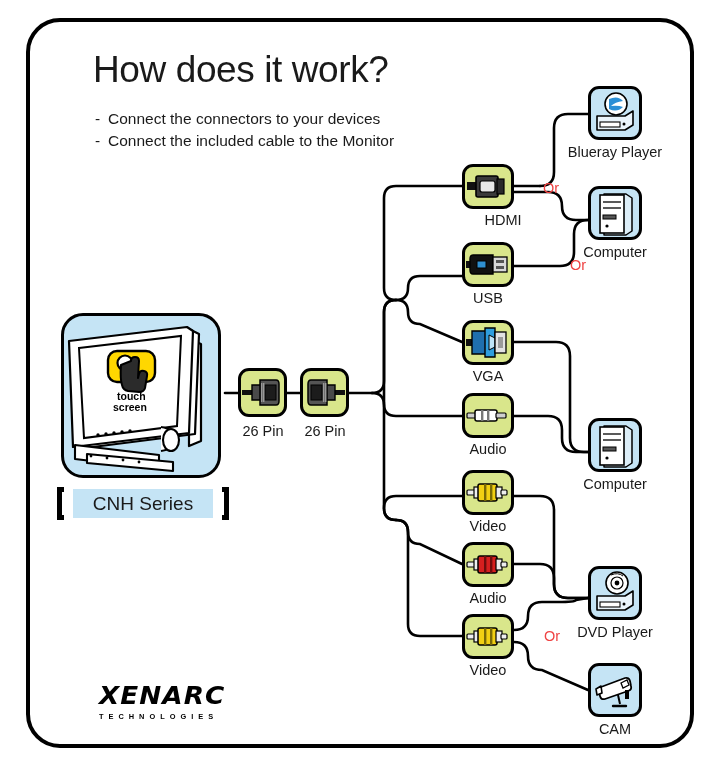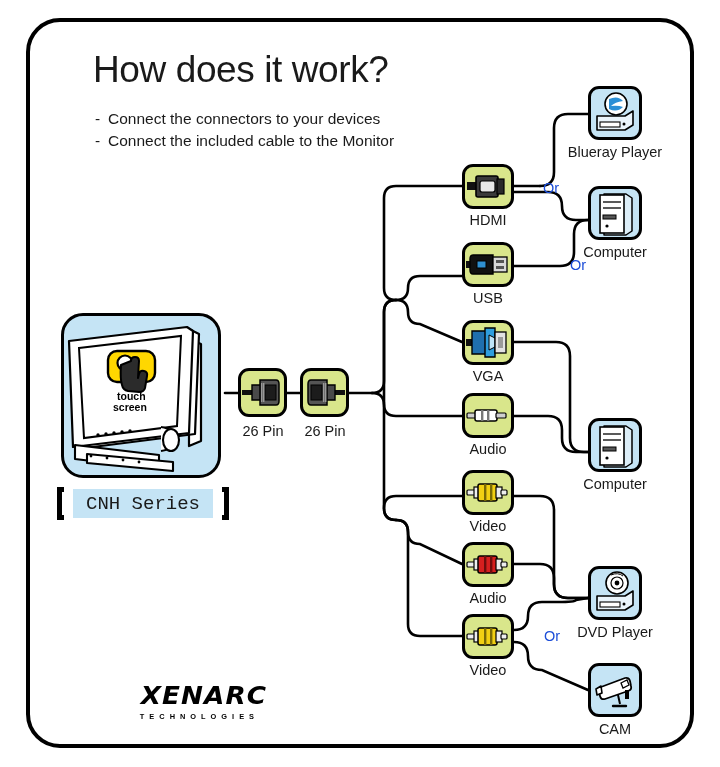--- a/index.html
+++ b/index.html
@@ -20,33 +20,33 @@
             background:#c5e4f5;border:3px solid #000;border-radius:22px;box-sizing:border-box;}
   .mon-svg{position:absolute;left:61px;top:313px;}
 
   .series{position:absolute;left:57px;top:487px;width:172px;height:33px;}
   .series .brk{position:absolute;top:0;width:7px;height:33px;border-top:5px solid #000;
                border-bottom:5px solid #000;box-sizing:border-box;}
   .series .brk.l{left:0;border-left:5px solid #000;}
   .series .brk.r{right:0;border-right:5px solid #000;}
   .series .hl{position:absolute;left:16px;top:2px;width:140px;height:29px;background:#c5e4f5;}
   .series .txt{position:absolute;left:0;top:0;width:172px;height:33px;display:flex;
-               align-items:center;justify-content:center;font-size:19px;color:#1a1a1a;font-family:Liberation Mono, monospace;}
+               align-items:center;justify-content:center;font-size:19px;color:#1a1a1a;}
 
   
   .tile{position:absolute;box-sizing:border-box;border:3px solid #000;border-radius:11px;}
   .tile.green{background:#d9e68b;}
   .tile.blue{background:#c5e4f5;}
   .cap{position:absolute;font-size:14.5px;color:#1a1a1a;text-align:center;white-space:nowrap;}
-  .orlbl{position:absolute;font-size:14.5px;color:#1d4ed8;white-space:nowrap;}
+  .orlbl{position:absolute;font-size:14.5px;color:#ef4444;white-space:nowrap;}
 
   .wires{position:absolute;left:0;top:0;width:720px;height:767px;pointer-events:none;}
 
   
-  .logo{position:absolute;left:99px;top:681px;width:160px;text-align:right;}
+  .logo{position:absolute;left:99px;top:681px;width:160px;}
   .logo .word{font-size:25px;font-weight:bold;letter-spacing:1px;color:#000;
               font-family:"DejaVu Sans",sans-serif;font-style:italic;
               transform:scaleX(1.05);transform-origin:left center;}
   .logo .sub{font-size:7.4px;letter-spacing:5.0px;color:#000;font-weight:bold;margin-top:2px;}
 </style>
 </head>
 <body>
 
 <div id="stage">
 
@@ -146,21 +146,21 @@
   </svg>
 
   <div class="tile green" style="left:462px;top:164px;width:52px;height:45px;">
     <svg width="46" height="39" viewBox="0 0 46 39">
       <rect x="2" y="15" width="10" height="8" fill="#111"></rect>
       <rect x="11" y="9" width="22" height="21" rx="2" fill="#3a3a3a" stroke="#000" stroke-width="1.6"></rect>
       <rect x="15" y="14" width="15" height="11" rx="2" fill="#e8e8e8" stroke="#000" stroke-width="1.2"></rect>
       <rect x="32" y="12" width="7" height="15" fill="#2a2a2a" stroke="#000" stroke-width="1.2"></rect>
     </svg>
   </div>
-  <div class="cap" style="left:442px;top:212px;width:92px;">HDMI</div>
+  <div class="cap" style="left:457px;top:212px;width:92px;">HDMI</div>
 
   <div class="tile green" style="left:462px;top:242px;width:52px;height:45px;">
     <svg width="46" height="39" viewBox="0 0 46 39">
       <rect x="1" y="16" width="8" height="7" fill="#111"></rect>
       <path d="M8 10 h20 v19 h-20 q-3 0 -3 -4 v-11 q0 -4 3 -4 z" fill="#111" stroke="#000" stroke-width="1.4"></path>
       <rect x="12" y="16" width="9" height="7" fill="#2f8fd0" stroke="#000" stroke-width="1"></rect>
       <rect x="28" y="12" width="14" height="15" fill="#d8d8d8" stroke="#000" stroke-width="1.3"></rect>
       <rect x="31" y="15" width="8" height="3" fill="#555"></rect>
       <rect x="31" y="21" width="8" height="3" fill="#555"></rect>
     </svg>

